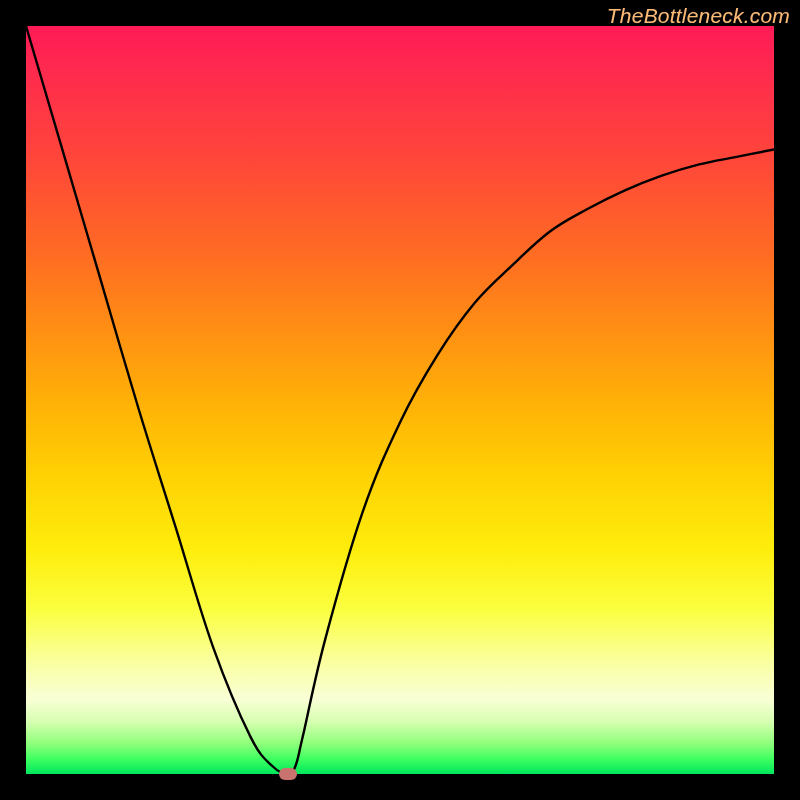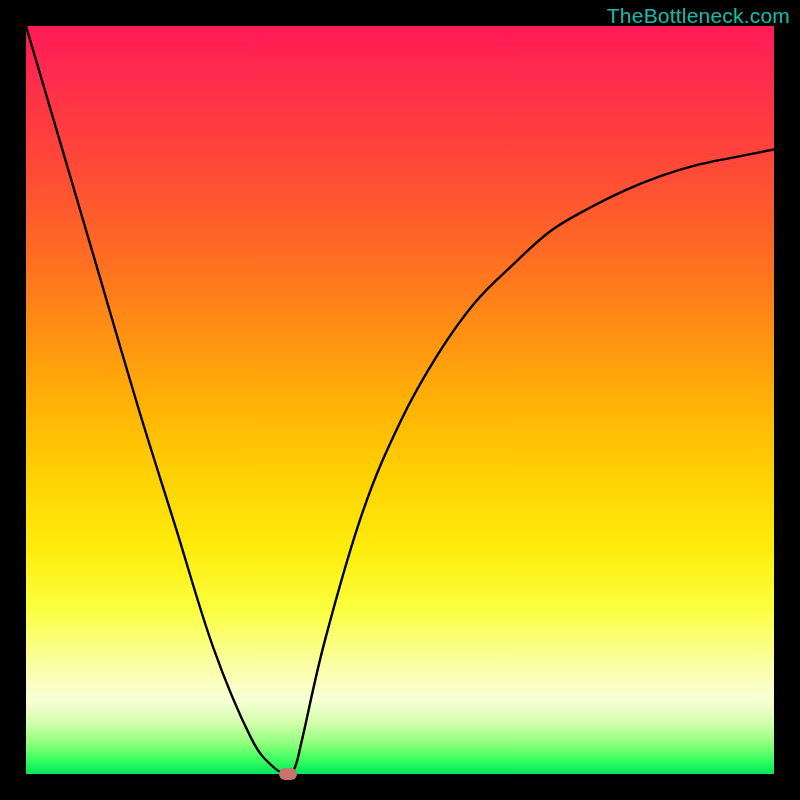--- a/index.html
+++ b/index.html
@@ -59,24 +59,25 @@
     background: #c9736e;
     transform: translate(-50%, -50%);
   }
   .watermark {
     position: absolute;
     top: 4px;
     right: 10px;
     z-index: 10;
     font-family: Arial, Helvetica, sans-serif;
     font-size: 21px;
-    color: #14b8a6;
+    color: #fdba74;
     font-weight: 500;
     letter-spacing: 0.2px;
     text-shadow: 0 0 1px rgba(255,255,255,0.2);
+    font-style: italic;
   }
 </style>
 </head>
 <body>
 
 <div class="watermark">TheBottleneck.com</div>
 
 <div class="frame">
   <div class="gradient"></div>
   <svg class="curve" viewBox="0 0 748 748" preserveAspectRatio="none">

